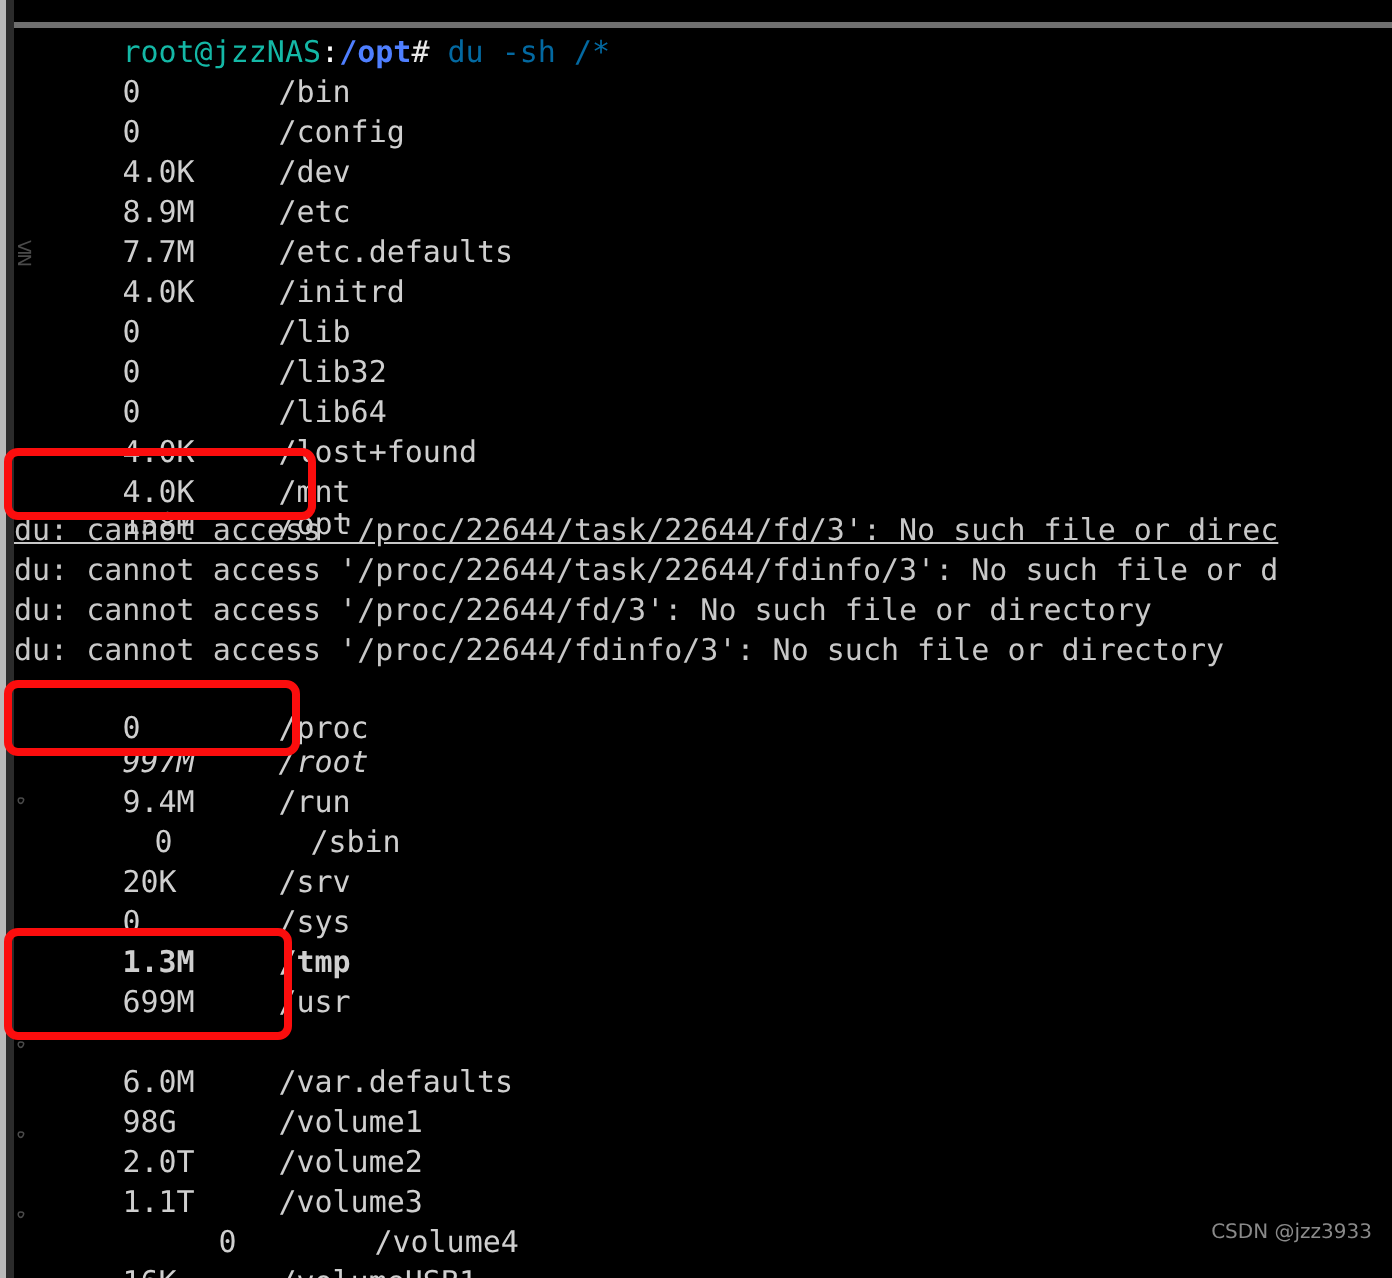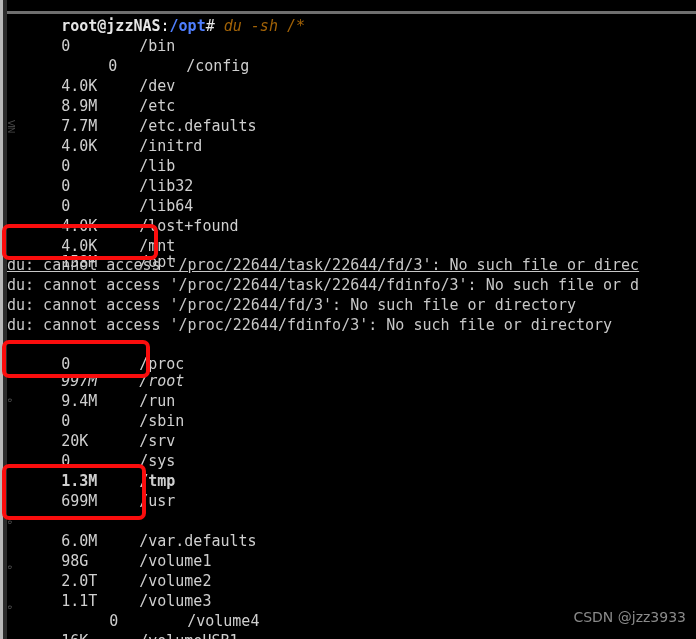--- a/index.html
+++ b/index.html
@@ -60,25 +60,25 @@
     position: absolute;
     left: 7px;
     white-space: pre;
     height: 20px;
     letter-spacing: 0px;
   }
   .size-col {
     display: inline-block;
     width: 78px;
   }
-  .prompt-user { color: #e5e5e5; font-weight: bold; }
+  .prompt-user { color: #14b8a6; font-weight: normal; }
   .prompt-colon { color: #ffffff; }
   .prompt-path { color: #4f7fff; font-weight: bold; }
   .prompt-hash { color: #e8e8e8; }
-  .cmd { color: #a16207; font-style: italic; }
+  .cmd { color: #0369a1; }
   .err { color: #c8c8c8; }
   .path-txt { color: #cfcfcf; }
   .size-txt { color: #cfcfcf; }
 
   
   .redbox {
     position: absolute;
     border: 4px solid #fb0d0d;
     border-radius: 7px;
     box-sizing: border-box;
@@ -94,40 +94,40 @@
     font-family: "DejaVu Sans", sans-serif;
     z-index: 5;
     writing-mode: vertical-rl;
     letter-spacing: -1px;
   }
   #watermark {
     position: absolute;
     right: 10px;
     bottom: 12px;
     color: #8a8a8a;
-    font-size: 14px;
+    font-size: 10px;
     font-family: "DejaVu Sans", sans-serif;
     z-index: 7;
   }
 </style>
 </head>
 <body>
 
 <div id="screen">
 
   <div id="terminal-body">
 
     <div class="line" style="top:-4px;">
       <span class="prompt-user">root@jzzNAS</span><span class="prompt-colon">:</span><span class="prompt-path">/opt</span><span class="prompt-hash">#</span><span class="cmd"> du -sh /*</span>
     </div>
 
     <div class="line" style="top:16px;">
       <span class="size-col size-txt">0</span><span class="path-txt">/bin</span>
     </div>
-    <div class="line" style="top:36px;margin-left:47px;">
+    <div class="line" style="top:36px;">
       <span class="size-col size-txt">0</span><span class="path-txt">/config</span>
     </div>
     <div class="line" style="top:56px;">
       <span class="size-col size-txt">4.0K</span><span class="path-txt">/dev</span>
     </div>
     <div class="line" style="top:76px;">
       <span class="size-col size-txt">8.9M</span><span class="path-txt">/etc</span>
     </div>
     <div class="line" style="top:96px;">
       <span class="size-col size-txt">7.7M</span><span class="path-txt">/etc.defaults</span>
@@ -161,21 +161,21 @@
 
     <div class="line" style="top:334px;">
       <span class="size-col size-txt">0</span><span class="path-txt">/proc</span>
     </div>
     <div class="line" style="top:351px;font-style:italic;">
       <span class="size-col size-txt">997M</span><span class="path-txt">/root</span>
     </div>
     <div class="line" style="top:371px;">
       <span class="size-col size-txt">9.4M</span><span class="path-txt">/run</span>
     </div>
-    <div class="line" style="top:391px;">
+    <div class="line" style="top:391px;padding-left:16px;">
       <span class="size-col size-txt">0</span><span class="path-txt">/sbin</span>
     </div>
     <div class="line" style="top:411px;">
       <span class="size-col size-txt">20K</span><span class="path-txt">/srv</span>
     </div>
     <div class="line" style="top:431px;">
       <span class="size-col size-txt">0</span><span class="path-txt">/sys</span>
     </div>
     <div class="line" style="top:451px;font-weight:bold;">
       <span class="size-col size-txt">1.3M</span><span class="path-txt">/tmp</span>

